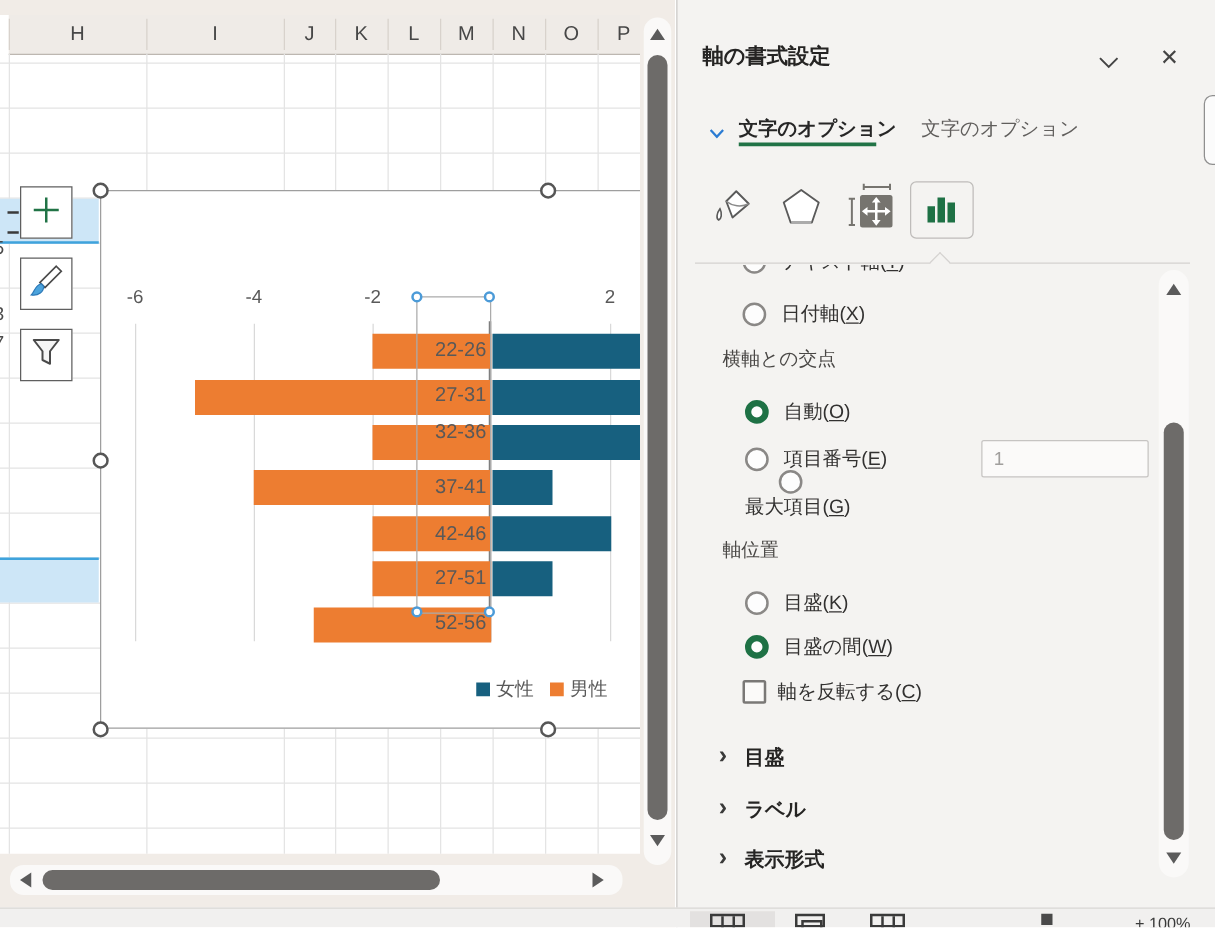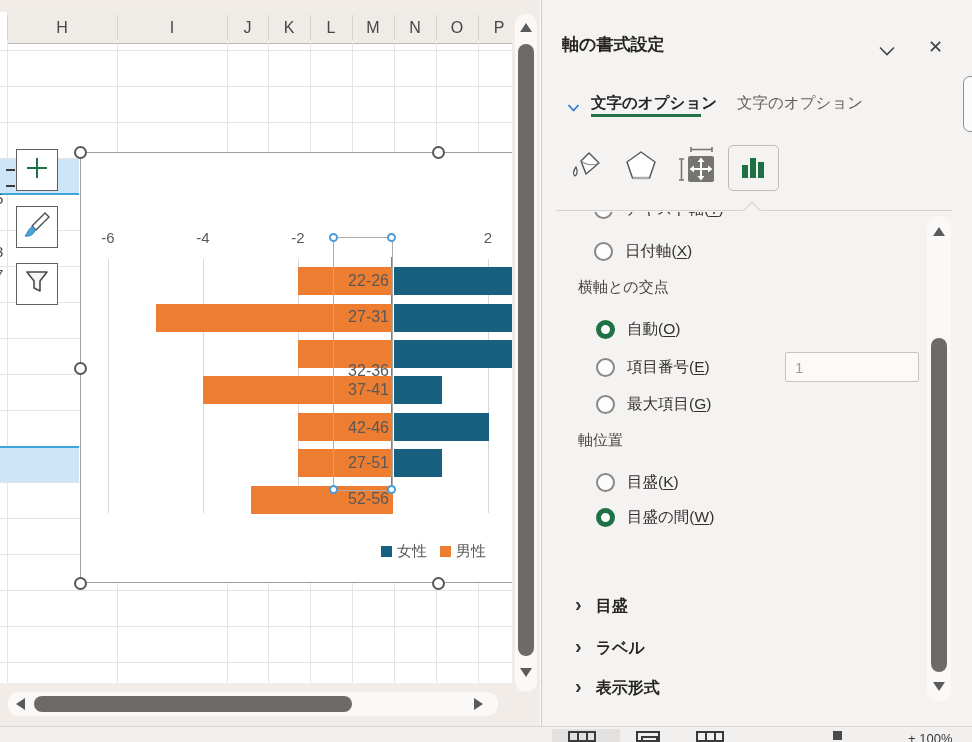--- a/index.html
+++ b/index.html
@@ -167,21 +167,21 @@
         <div class="abs cbar" style="left: 217px; top: 296.2px; width: 95px; background: rgb(237, 125, 49);"></div>
         <div class="abs cbar" style="left: 169.5px; top: 332.6px; width: 142.5px; background: rgb(237, 125, 49);"></div>
         <div class="abs cbar" style="left: 313px; top: 114.2px; width: 133px; background: rgb(23, 96, 127);"></div>
         <div class="abs cbar" style="left: 313px; top: 150.6px; width: 133px; background: rgb(23, 96, 127);"></div>
         <div class="abs cbar" style="left: 313px; top: 187px; width: 133px; background: rgb(23, 96, 127);"></div>
         <div class="abs cbar" style="left: 313px; top: 223.4px; width: 47.5px; background: rgb(23, 96, 127);"></div>
         <div class="abs cbar" style="left: 313px; top: 259.8px; width: 95px; background: rgb(23, 96, 127);"></div>
         <div class="abs cbar" style="left: 313px; top: 296.2px; width: 47.5px; background: rgb(23, 96, 127);"></div>
         <div class="abs ccat" style="left: 208px; top: 118px;">22-26</div>
         <div class="abs ccat" style="left: 208px; top: 154.4px;">27-31</div>
-        <div class="abs ccat" style="left: 208px; top: 208px; text-align: right;">32-36</div>
+        <div class="abs ccat" style="left: 208px; top: 183px; text-align: right;">32-36</div>
         <div class="abs ccat" style="left: 208px; top: 227.2px;">37-41</div>
         <div class="abs ccat" style="left: 208px; top: 265px;">42-46</div>
         <div class="abs ccat" style="left: 208px; top: 300px;">27-51</div>
         <div class="abs ccat" style="left: 208px; top: 336.4px;">52-56</div>
       </div>
 
     <div class="abs selbox"></div>
     <div class="selh" style="left:248px;top:80px;"></div>
     <div class="selh" style="left:306px;top:80px;"></div>
     <div class="selh" style="left:248px;top:332px;"></div>
@@ -291,32 +291,36 @@
     </div>
     <div class="sectionlbl" style="left:37px;top:66px;">横軸との交点</div>
     <div class="orow" style="left:55px;top:106px;">
       <span class="radio sel"></span>
       <span><span>自動(</span><span class="mn">O</span><span>)</span></span>
     </div>
     <div class="orow" style="left:55px;top:144px;">
       <span class="radio"></span>
       <span><span>項目番号(</span><span class="mn">E</span><span>)</span></span>
     </div>
-    <div class="orow" style="left:55px;top:181px;">
+    <div class="orow" style="left:55px;top:164px;flex-direction:column;">
       <span class="radio"></span>
       <span><span>最大項目(</span><span class="mn">G</span><span>)</span></span>
     </div>
     <div class="sectionlbl" style="left:37px;top:219px;">軸位置</div>
     <div class="orow" style="left:55px;top:259px;">
       <span class="radio"></span>
       <span><span>目盛(</span><span class="mn">K</span><span>)</span></span>
     </div>
     <div class="orow" style="left:55px;top:294px;">
       <span class="radio sel"></span>
       <span><span>目盛の間(</span><span class="mn">W</span><span>)</span></span>
+    </div>
+    <div class="orow" style="left:53px;top:330px;">
+      <span class="chk"></span>
+      <span><span>軸を反転する(</span><span class="mn">C</span><span>)</span></span>
     </div>
     <div class="collrow" style="left:34px;top:383px;">
       <span class="chev">›</span>
       <span>目盛</span>
     </div>
     <div class="collrow" style="left:34px;top:425px;">
       <span class="chev">›</span>
       <span>ラベル</span>
     </div>
     <div class="collrow" style="left:34px;top:465px;">

